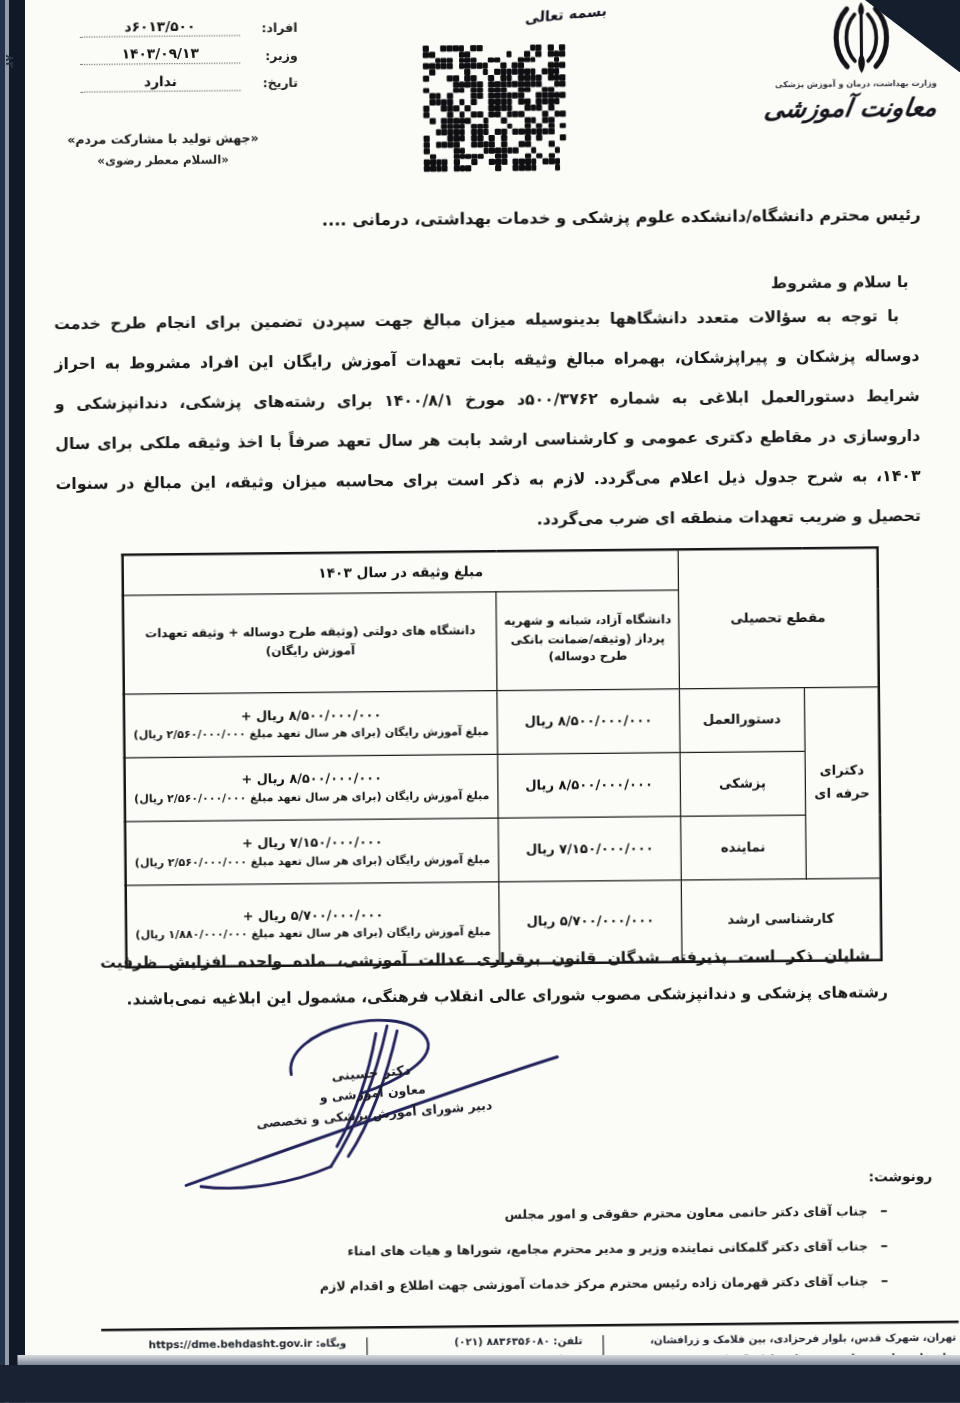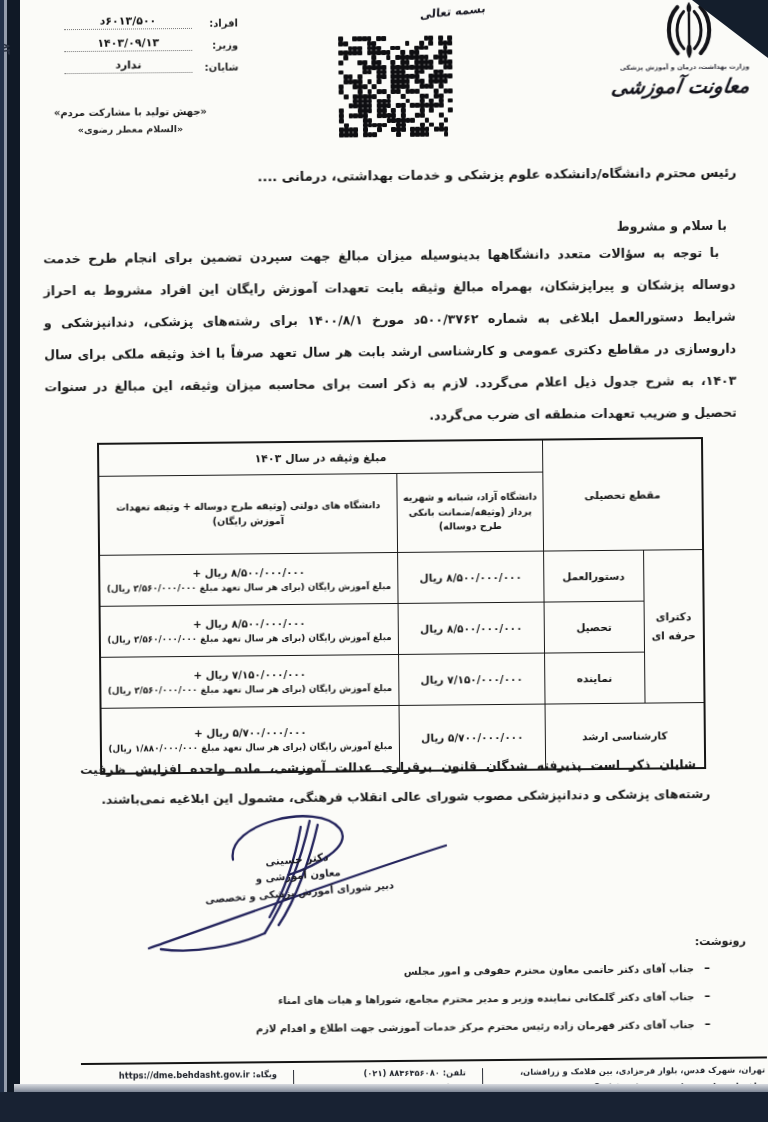--- a/index.html
+++ b/index.html
@@ -108,21 +108,21 @@
       <div class="meta">
         <div class="meta-row">
           <span class="meta-label">افراد:</span>
           <span class="meta-value">۶۰۱۳/۵۰۰د</span>
         </div>
         <div class="meta-row">
           <span class="meta-label">وزیر:</span>
           <span class="meta-value">۱۴۰۳/۰۹/۱۳</span>
         </div>
         <div class="meta-row">
-          <span class="meta-label">شایان:</span>
+          <span class="meta-label">تاریخ:</span>
           <span class="meta-value">ندارد</span>
         </div>
       </div>
 
       <div class="slogan">
         <div class="slogan-1">«جهش تولید با مشارکت مردم»</div>
         <div class="slogan-2">«السلام معطر رضوی»</div>
       </div>
 
       <div class="bismillah">بسمه تعالی</div>
@@ -674,21 +674,21 @@
           <tr class="row-deg">
             <td class="cell-group" rowspan="3">دکترای حرفه ای</td>
             <td class="cell-level">دستورالعمل</td>
             <td class="cell-amt">۸/۵۰۰/۰۰۰/۰۰۰ ریال</td>
             <td>
               <span class="state-l1">۸/۵۰۰/۰۰۰/۰۰۰ ریال +</span>
               <span class="state-l2">مبلغ آموزش رایگان (برای هر سال تعهد مبلغ ۲/۵۶۰/۰۰۰/۰۰۰ ریال)</span>
             </td>
           </tr>
           <tr class="row-deg">
-            <td class="cell-level">تحصیل</td>
+            <td class="cell-level">پزشکی</td>
             <td class="cell-amt">۸/۵۰۰/۰۰۰/۰۰۰ ریال</td>
             <td>
               <span class="state-l1">۸/۵۰۰/۰۰۰/۰۰۰ ریال +</span>
               <span class="state-l2">مبلغ آموزش رایگان (برای هر سال تعهد مبلغ ۲/۵۶۰/۰۰۰/۰۰۰ ریال)</span>
             </td>
           </tr>
           <tr class="row-deg">
             <td class="cell-level">نماینده</td>
             <td class="cell-amt">۷/۱۵۰/۰۰۰/۰۰۰ ریال</td>
             <td>

